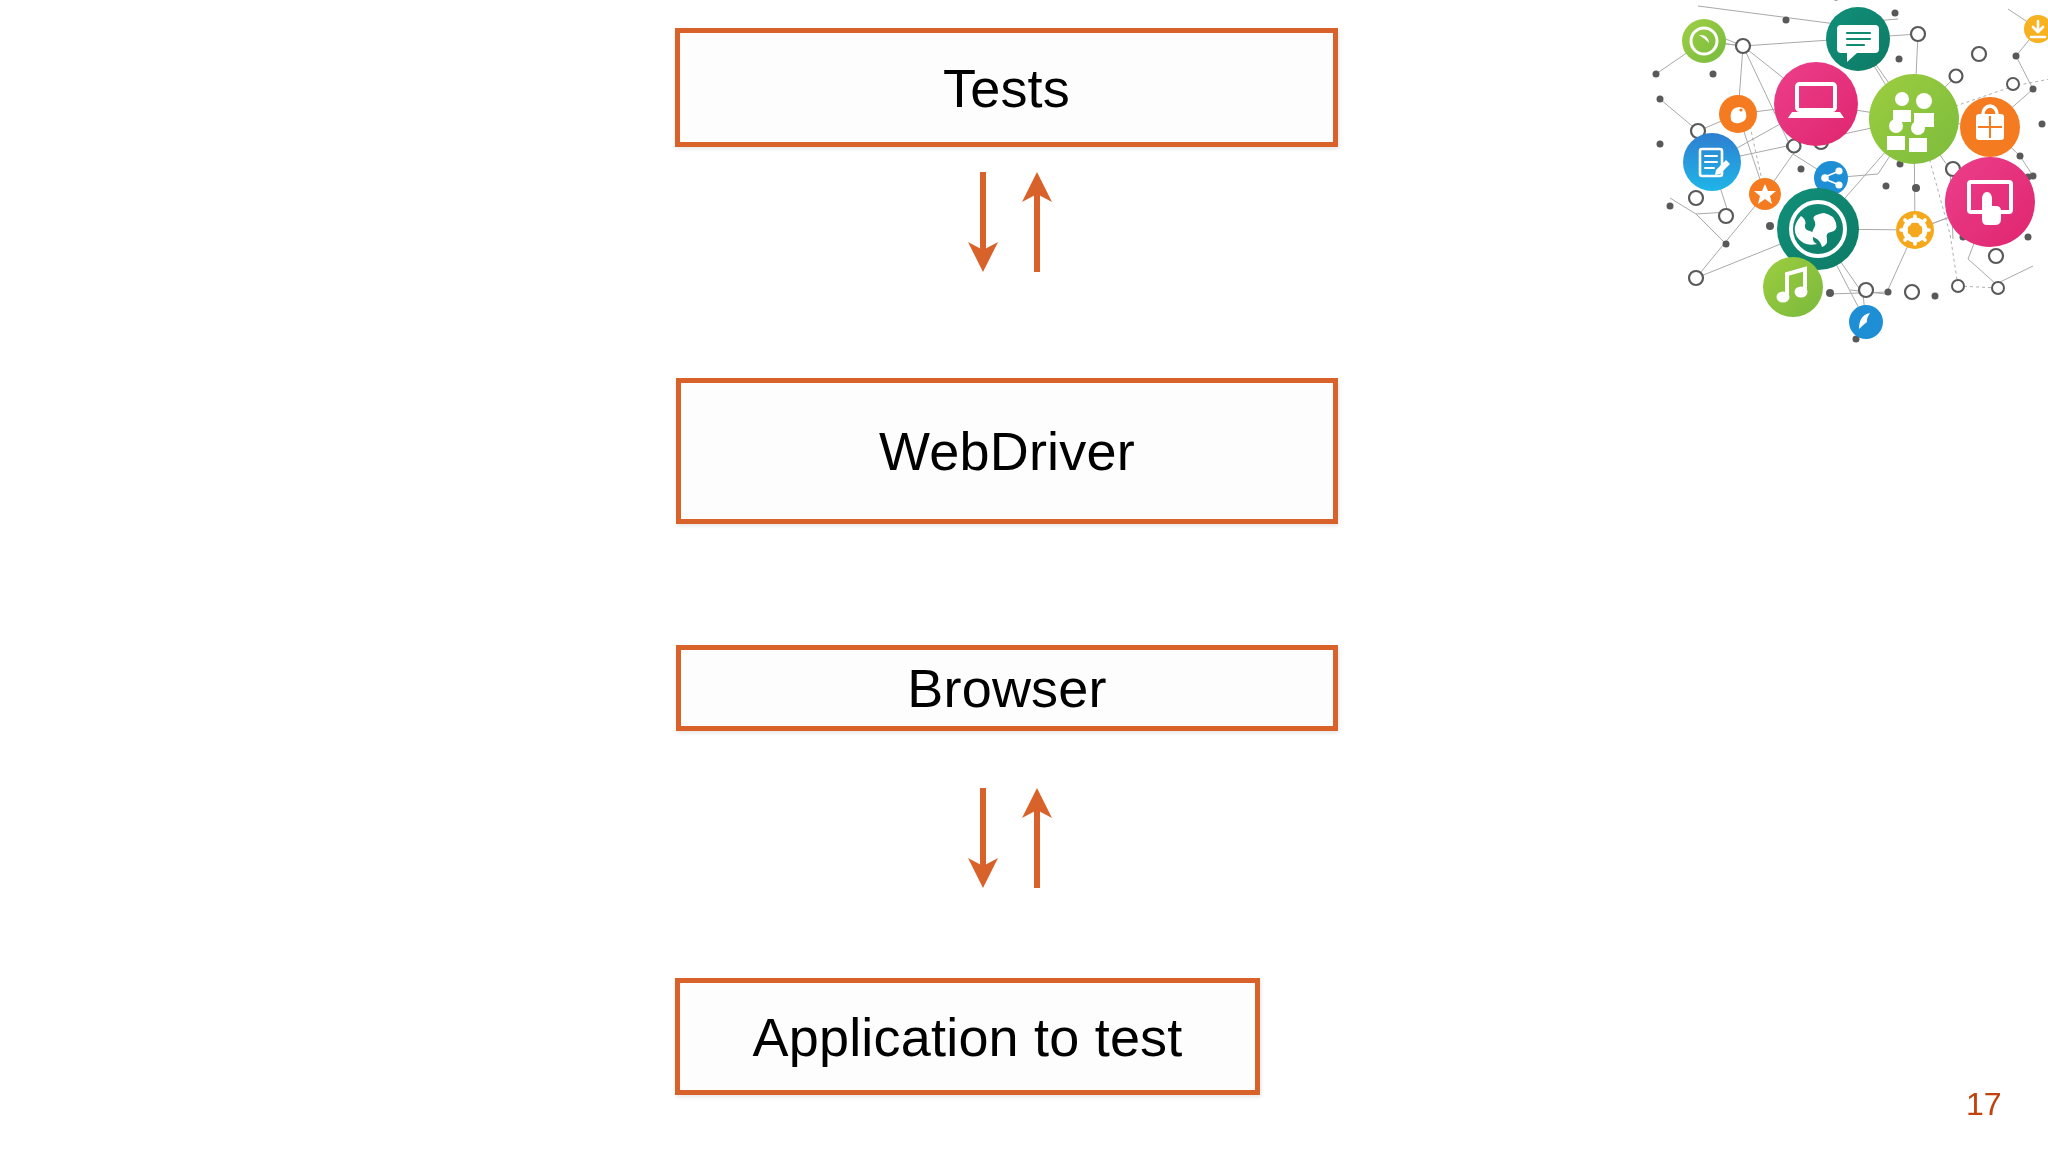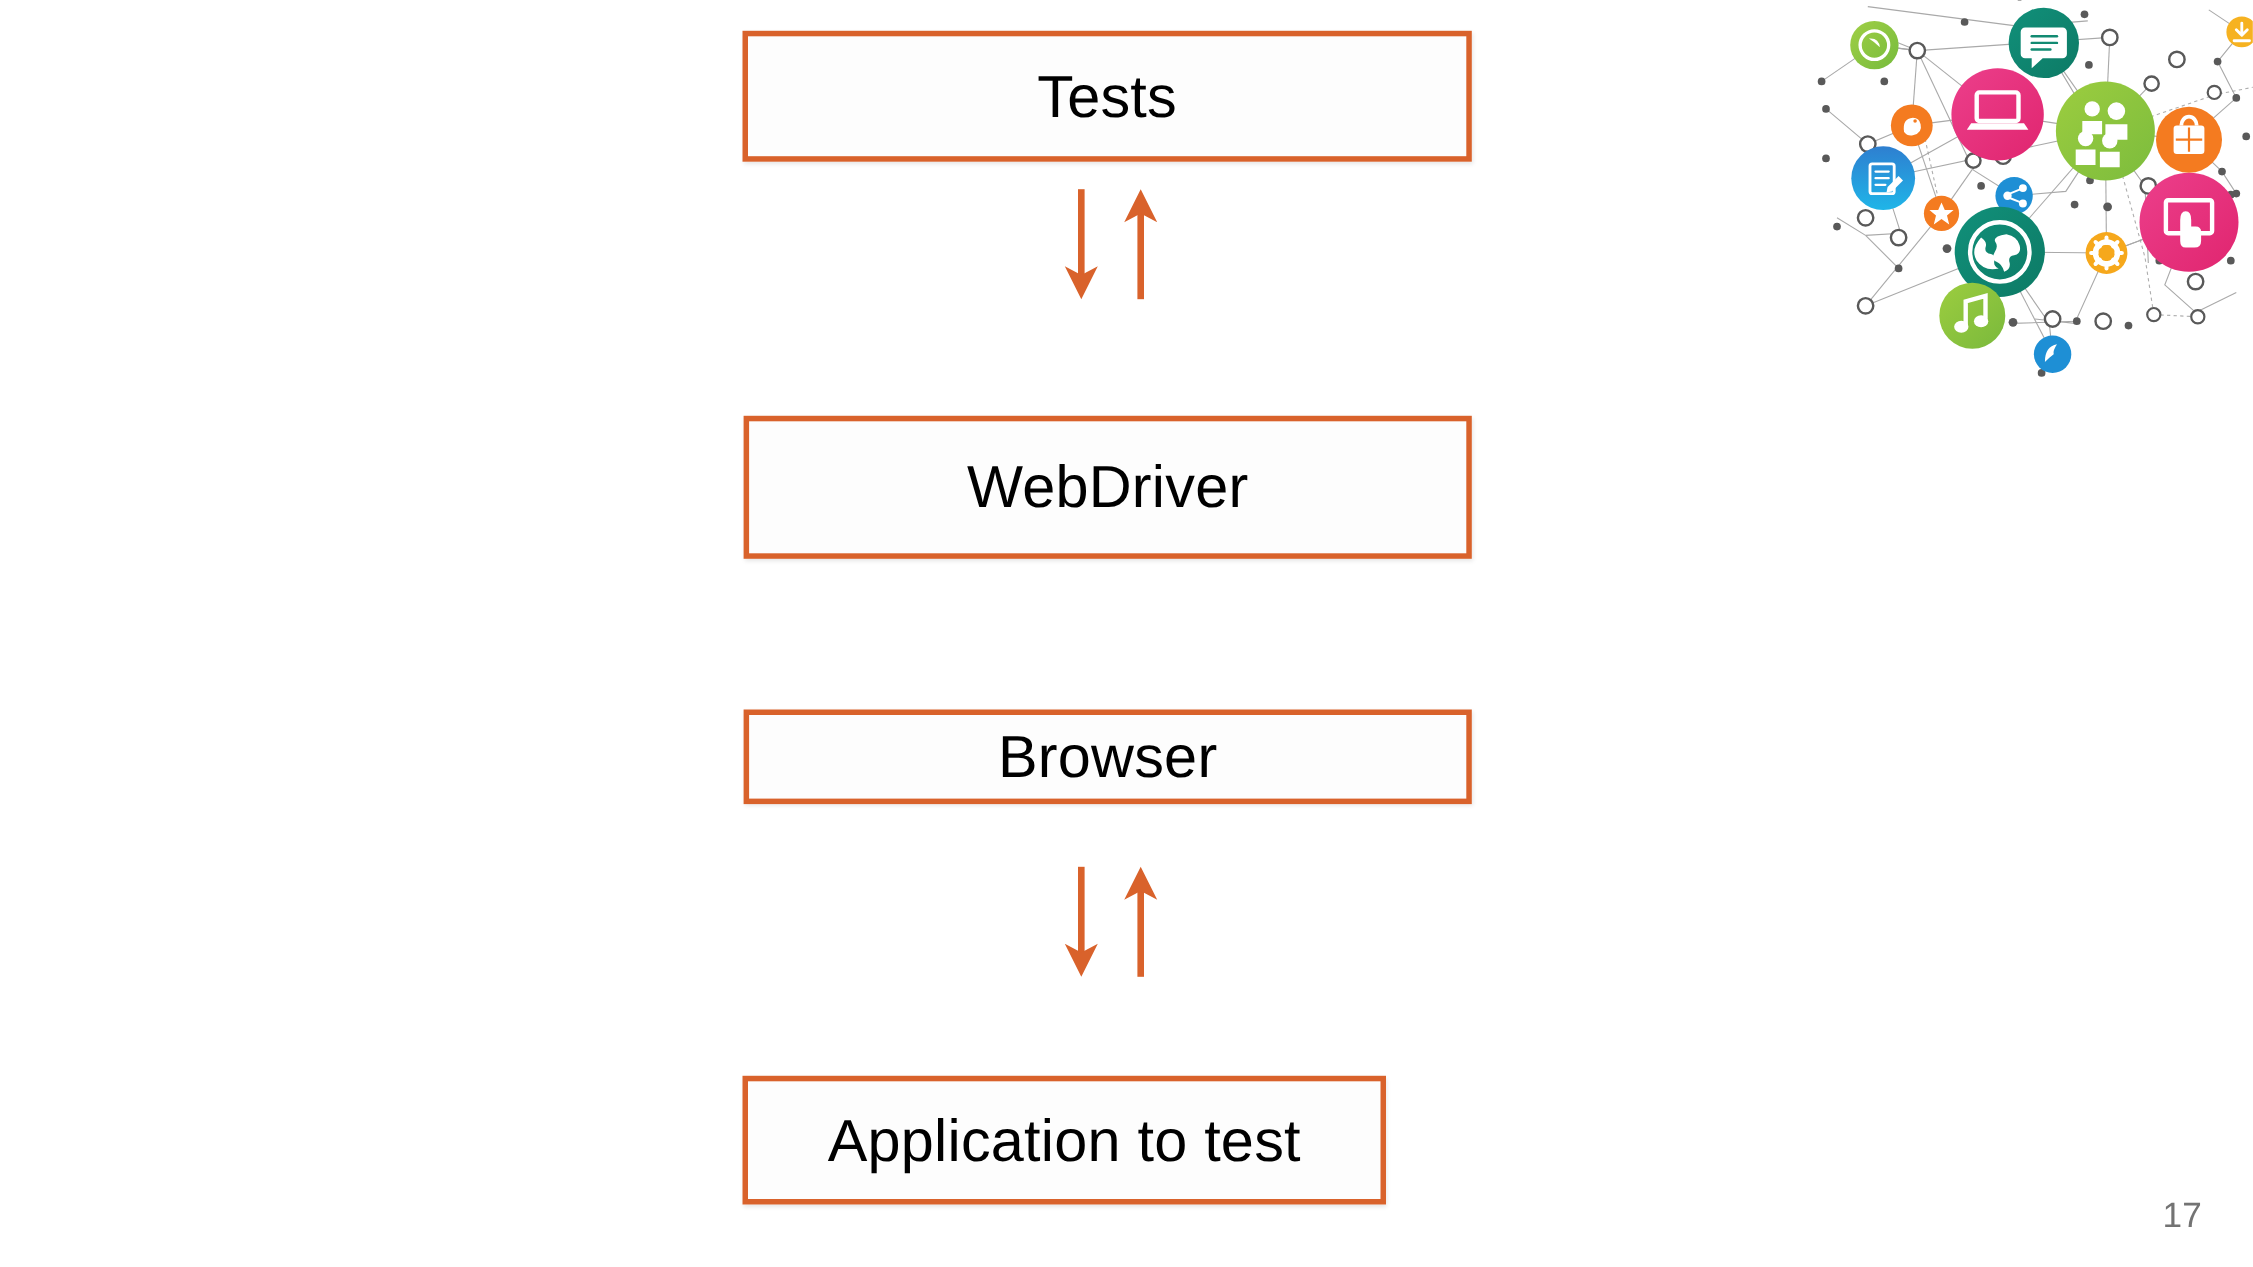--- a/index.html
+++ b/index.html
@@ -37,21 +37,21 @@
     letter-spacing: 0.2px;
     white-space: nowrap;
     box-shadow: 1px 2px 4px rgba(0,0,0,0.10);
   }
   .box span {
     display: block;
     line-height: 1;
   }
 
   #box-tests        { left: 675px; top: 28px;  width: 663px; height: 119px; font-size: 54px; }
-  #box-webdriver    { left: 676px; top: 378px; width: 662px; height: 130px; font-size: 54px; }
+  #box-webdriver    { left: 676px; top: 378px; width: 662px; height: 146px; font-size: 54px; }
   #box-selenium     { left: 676px; top: 513px; width: 662px; height: 114px; font-size: 54px; }
   #box-browser      { left: 676px; top: 645px; width: 662px; height: 86px; font-size: 54px; }
   #box-application  { left: 675px; top: 978px; width: 585px; height: 117px; font-size: 54px; }
 
   
   .arrow-pair {
     position: absolute;
     left: 955px;
     width: 120px;
   }
@@ -68,21 +68,21 @@
     height: 366px;
   }
   #network-graphic svg { display: block; width: 100%; height: 100%; }
 
   
   #page-number {
     position: absolute;
     left: 1966px;
     top: 1086px;
     font-size: 32px;
-    color: #737373;
+    color: #c2410c;
     font-family: "Liberation Sans", sans-serif;
   }
 </style>
 </head>
 <body>
 
 <div id="slide">
 
   <div class="box" id="box-tests">
     <span>Tests</span>

